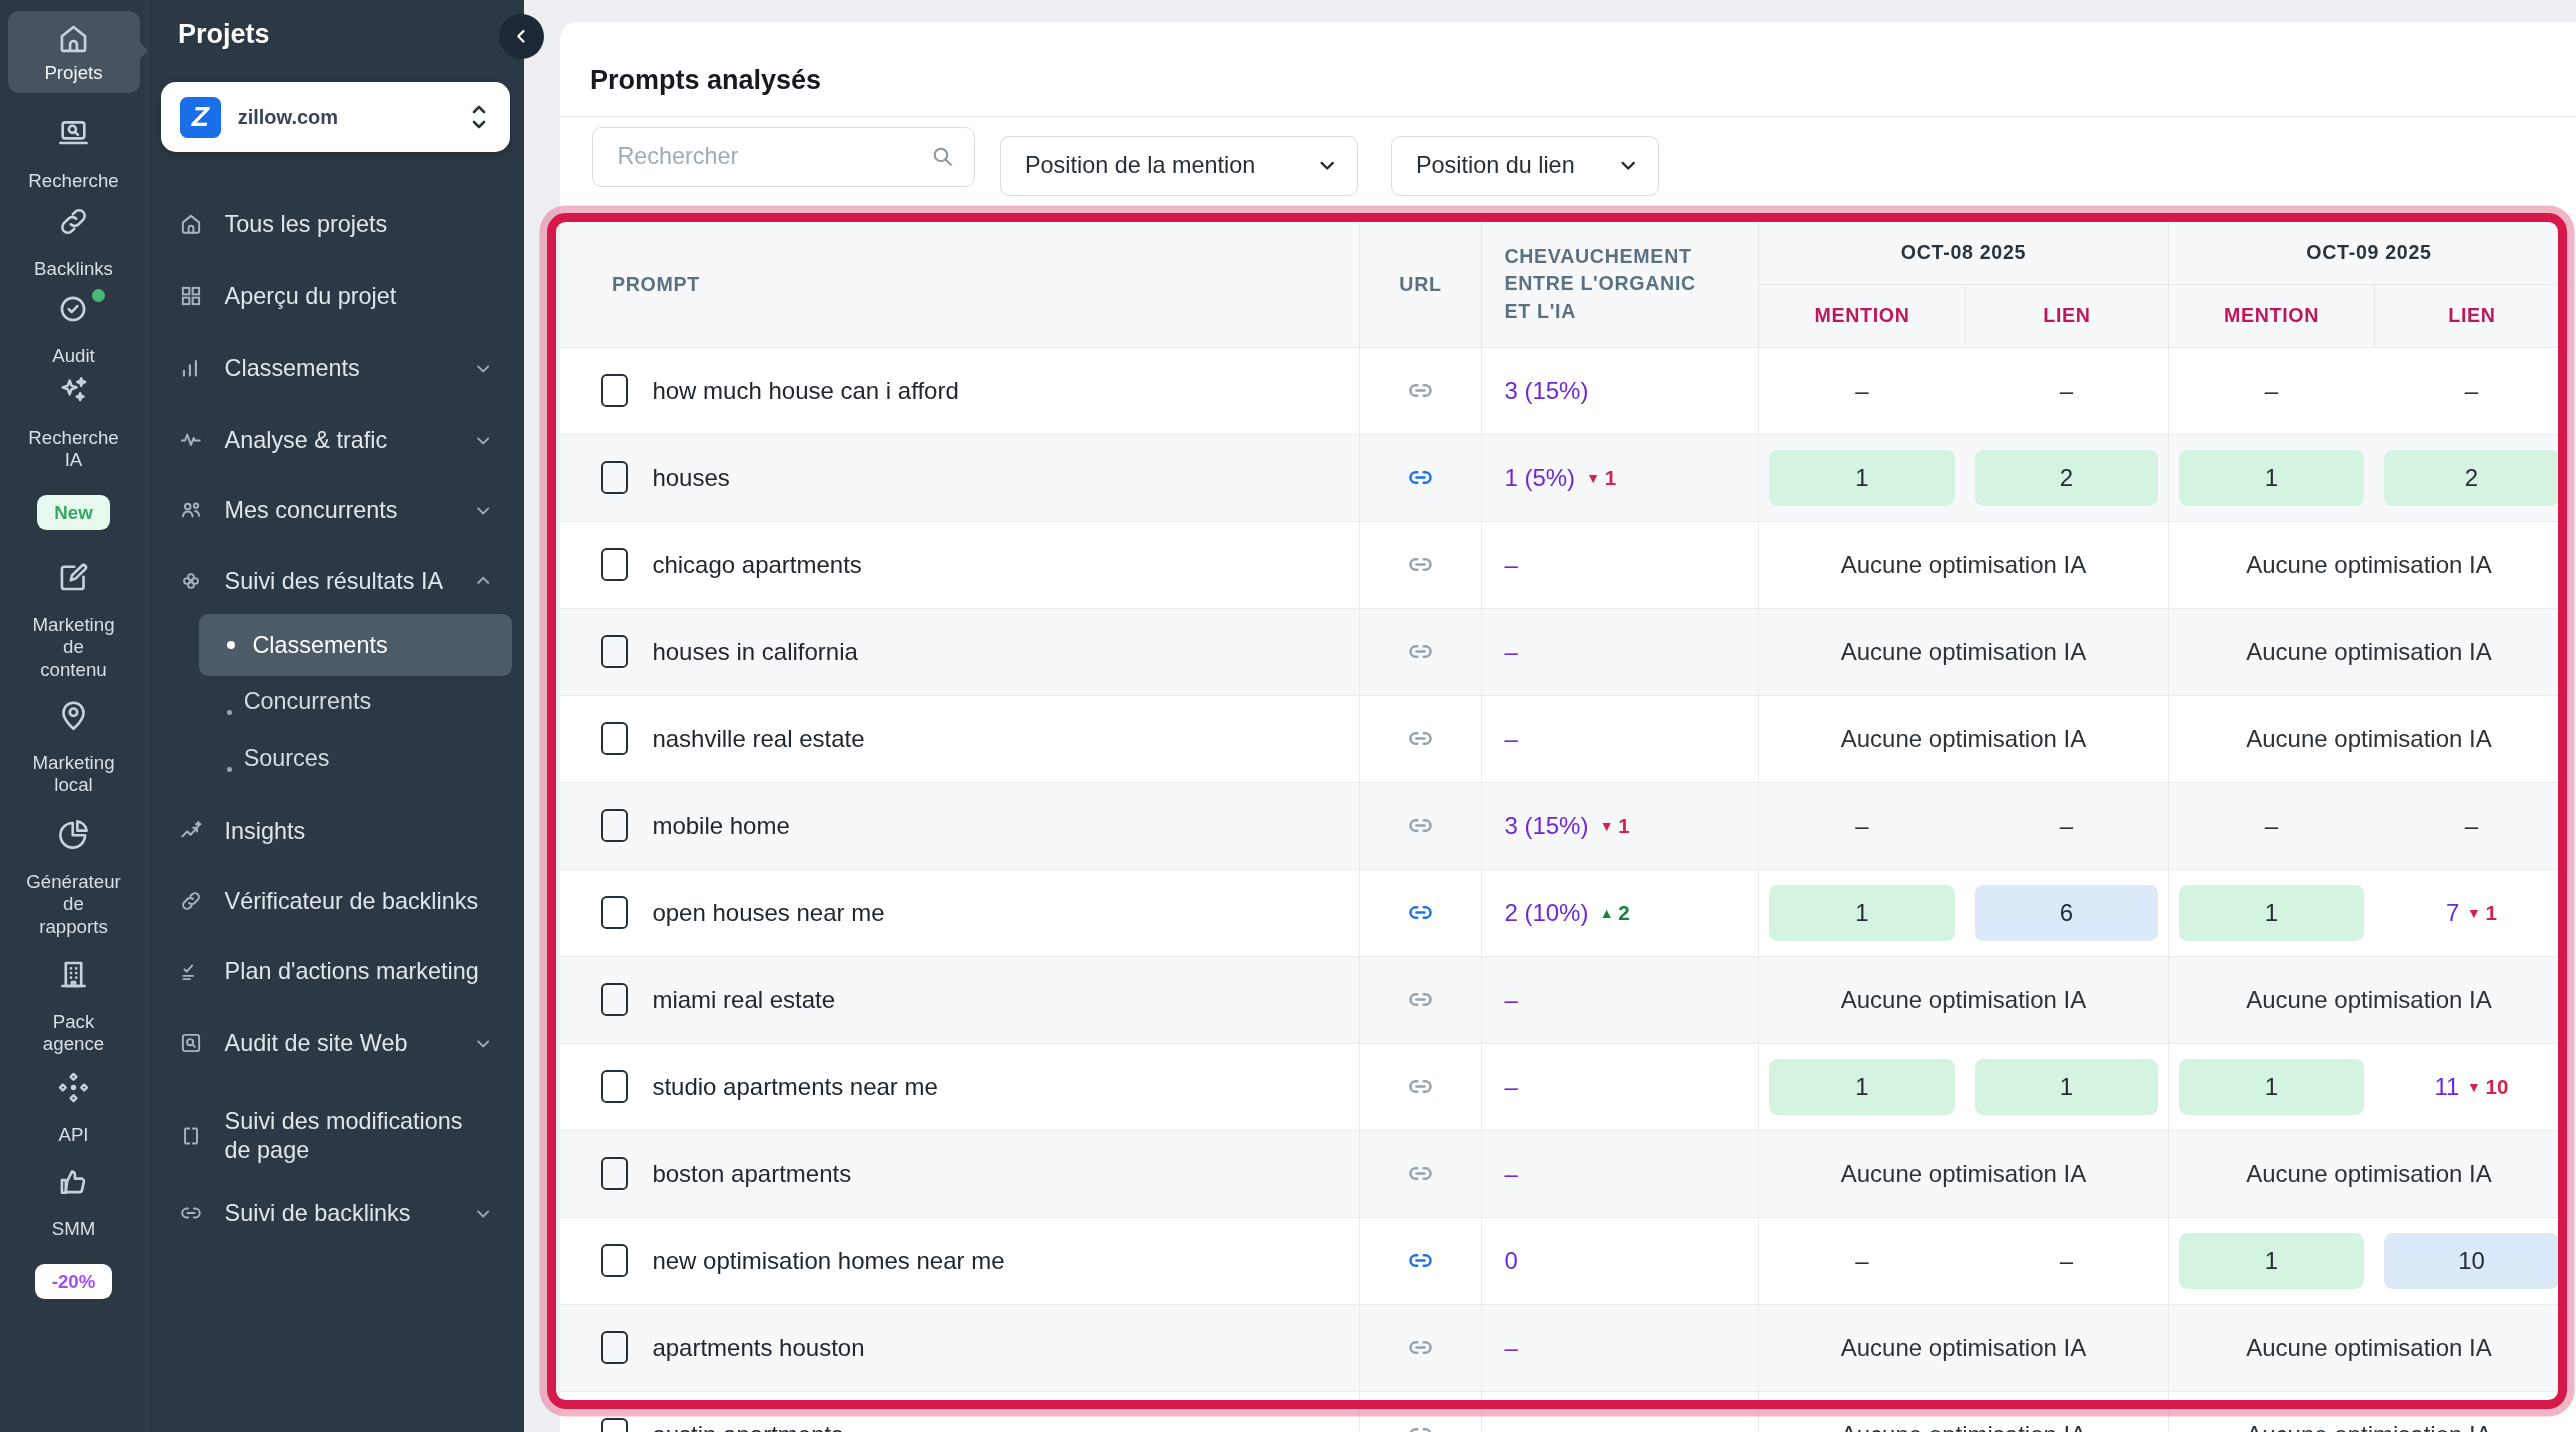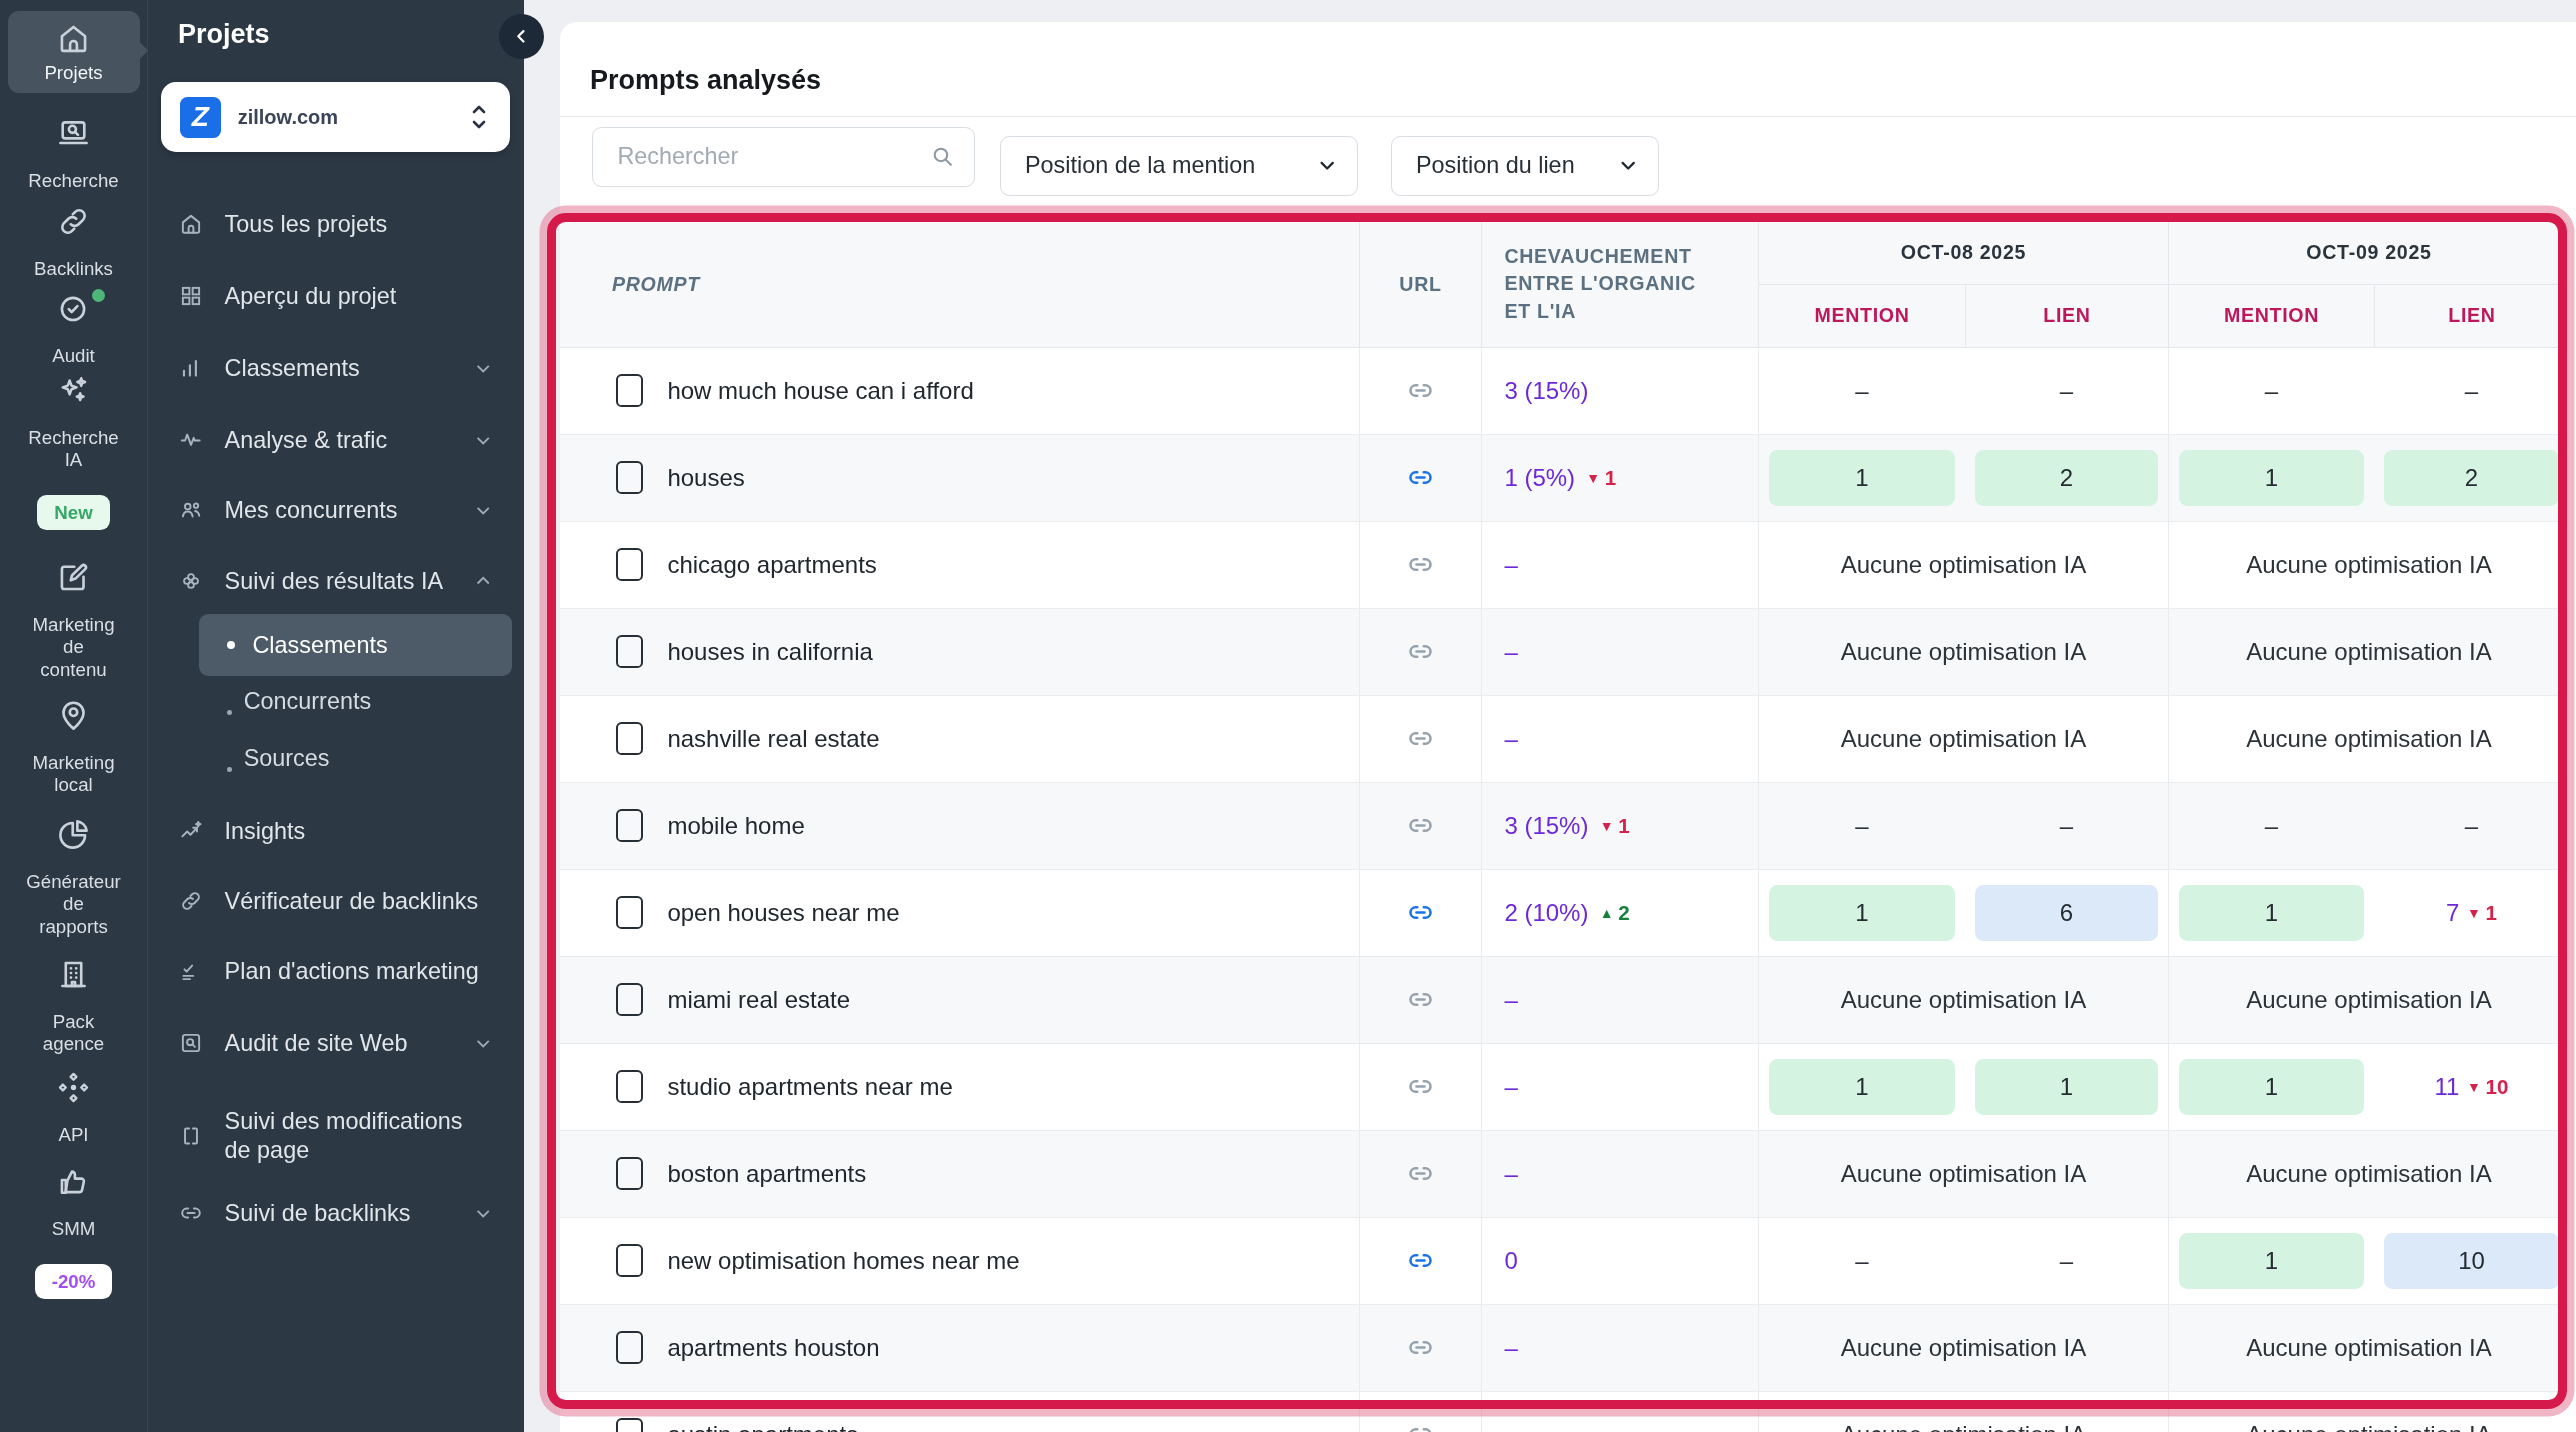--- a/index.html
+++ b/index.html
@@ -57,33 +57,33 @@
   .dropdown{position:absolute;top:114px;height:60px;border:1.9px solid #d8dce3;border-radius:9.4px;background:#fff;display:flex;align-items:center;padding:0 18.7px 0 24px;box-sizing:border-box;gap:15px;cursor:pointer;}
   .dd1{left:440px;width:358px;}
   .dd2{left:831px;width:268px;}
   .dd-lbl{flex:1;font-size:23.4px;color:#262e36;}
   .dd-chev{width:22.4px;height:22.4px;color:#1e262e;flex:none;}
   
   .table{position:absolute;left:0;top:200px;width:2008px;}
   .thead,.trow{display:grid;grid-template-columns:799px 122px 277px 207px 203px 206px 195px;}
   .thead{grid-template-rows:62px 63px;background:#f7f8fa;border-bottom:0.9px solid #e4e7eb;}
   .th{display:flex;align-items:center;font-size:19.6px;font-weight:700;letter-spacing:0.7px;color:#5b7181;}
-  .h-prompt{grid-column:1;grid-row:1/3;padding-left:52px;font-style:italic;}
+  .h-prompt{grid-column:1;grid-row:1/3;padding-left:52px;}
   .h-url{grid-column:2;grid-row:1/3;justify-content:center;border-left:0.9px solid #e4e7eb;}
   .h-chev{grid-column:3;grid-row:1/3;padding-left:22.4px;border-left:0.9px solid #e4e7eb;}
   .h-chev span{width:206px;line-height:1.4;}
   .h-date{justify-content:center;color:#2a343d;grid-row:1;border-left:0.9px solid #e4e7eb;}
   .h-d1{grid-column:4/6;}
   .h-d2{grid-column:6/8;}
   .h-sub{justify-content:center;color:#be185d;grid-row:2;border-top:0.9px solid #e4e7eb;border-left:0.9px solid #e4e7eb;}
   .h-m1{grid-column:4}.h-l1{grid-column:5}.h-m2{grid-column:6}.h-l2{grid-column:7}
   .trow{height:86px;background:#fff;border-bottom:0.9px solid #eaedf0;}
   .trow.alt{background:#f7f8fa;}
   .tcell{display:flex;align-items:center;min-width:0;}
-  .c-prompt{grid-column:auto;padding-left:56px;gap:24px;}
+  .c-prompt{grid-column:auto;padding-left:41px;gap:24px;}
   .cb{width:23.4px;height:29px;border:2.8px solid #272f36;border-radius:5.6px;flex:none;cursor:pointer;}
   .ptxt{font-size:24px;color:#20272e;}
   .c-url{justify-content:center;border-left:0.9px solid #e9ecef;}
   .linkico{width:29px;height:29px;color:#95a2ad;display:inline-flex;cursor:pointer;}
   .linkico svg{width:29px;height:29px;}
   .linkico.blue{color:#1a73e8;}
   .c-chev{padding-left:22.4px;border-left:0.9px solid #e9ecef;gap:11.2px;}
   .cellval{font-size:24px;color:#6d28d9;}
   .c-sub{justify-content:center;gap:7.5px;}
   .gb{border-left:0.9px solid #e9ecef;}

